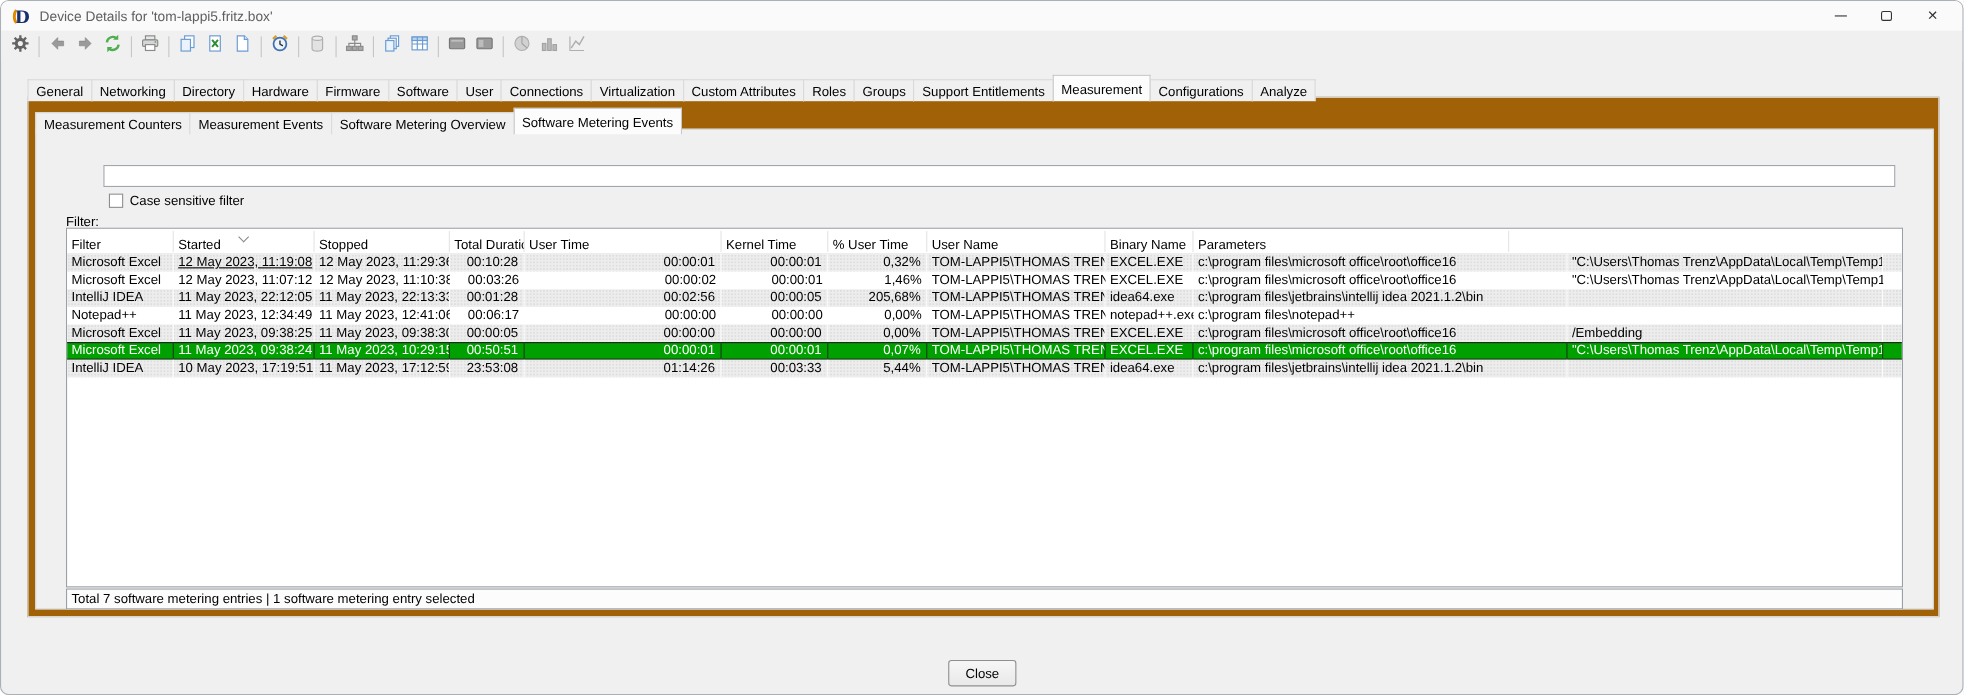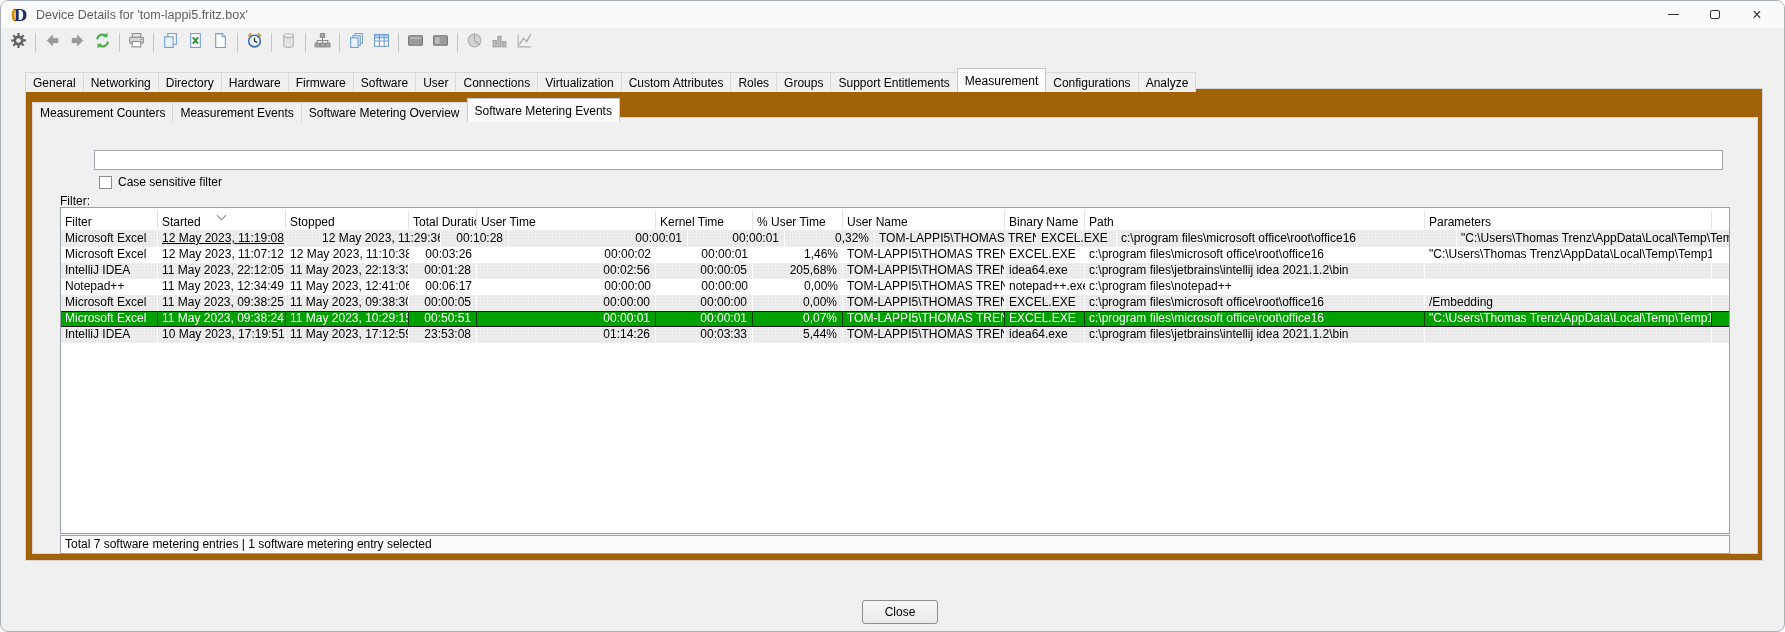--- a/index.html
+++ b/index.html
@@ -52,21 +52,21 @@
   .row.stripe .cell { border-right:1px solid rgba(255,255,255,0.9); }
   .row.selected { background:#00a000; color:#fff; border-top:1px solid #1f1f1f; border-bottom:1px solid #1f1f1f; }
   .row.selected .cell { border-right:1px solid #143d14; line-height:13px; }
   .cell { flex:none; font-size:12px; line-height:15px; white-space:nowrap; overflow:hidden; padding-left:4px; }
   .cell.r { text-align:right; padding-left:0; padding-right:5px; }
 
   
   .statusbar { position:absolute; left:27px; top:417px; width:1670px; height:19px; border:1px solid #9aa0a6; background:#fcfcfc; font-size:12px; line-height:17px; padding-left:4px; white-space:nowrap; overflow:hidden; }
 
   
-  .close-btn { position:absolute; left:861px; top:599px; width:76px; height:24px; border:1px solid #8f8f8f; border-radius:3px; background:linear-gradient(#f6f6f6,#e9e9e9); font-size:12px; font-family:"Liberation Sans", sans-serif; }
+  .close-btn { position:absolute; left:861px; top:599px; width:62px; height:24px; border:1px solid #8f8f8f; border-radius:3px; background:linear-gradient(#f6f6f6,#e9e9e9); font-size:12px; font-family:"Liberation Sans", sans-serif; }
 </style>
 </head>
 <body>
 
 <div class="window">
 
   <div class="titlebar">
     <svg class="app-icon" viewBox="0 0 16 16">
       <text x="3" y="13" font-family="'DejaVu Serif',serif" font-size="14" font-weight="bold" fill="#1b2e6e">D</text>
       <path d="M4.5 3.2c-2.4 1.3-2.4 8.3 0 9.6" stroke="#e08a00" stroke-width="2.4" fill="none"></path>
@@ -253,29 +253,28 @@
         <div class="ghead" id="ghead">
             <div class="hcell" style="width: 97px;">Filter</div>
             <div class="hcell" style="width: 128px;">Started<span class="sort-desc"></span></div>
             <div class="hcell" style="width: 123px;">Stopped</div>
             <div class="hcell" style="width: 68px;">Total Duration</div>
             <div class="hcell" style="width: 179px;">User Time</div>
             <div class="hcell" style="width: 97px;">Kernel Time</div>
             <div class="hcell" style="width: 90px;">% User Time</div>
             <div class="hcell" style="width: 162px;">User Name</div>
             <div class="hcell" style="width: 80px;">Binary Name</div>
-            <div class="hcell" style="width: 340px;">Path</div>
             <div class="hcell" style="width: 287px;">Parameters</div>
             <div class="hcell filler" style="flex: 1 1 0%;"></div>
           </div>
         <div id="gbody">
             <div class="row stripe">
               <div class="cell" style="width: 97px;">Microsoft Excel</div>
               <div class="cell" style="width: 128px; text-decoration: underline;">12 May 2023, 11:19:08</div>
-              <div class="cell" style="width: 123px; margin-left: 32px;">12 May 2023, 11:29:36</div>
+              <div class="cell" style="width: 123px;">12 May 2023, 11:29:36</div>
               <div class="cell r" style="width: 68px;">00:10:28</div>
               <div class="cell r" style="width: 179px;">00:00:01</div>
               <div class="cell r" style="width: 97px;">00:00:01</div>
               <div class="cell r" style="width: 90px;">0,32%</div>
               <div class="cell" style="width: 162px;">TOM-LAPPI5\THOMAS TRENZ</div>
               <div class="cell" style="width: 80px;">EXCEL.EXE</div>
               <div class="cell" style="width: 340px;">c:\program files\microsoft office\root\office16</div>
               <div class="cell" style="width: 287px;">"C:\Users\Thomas Trenz\AppData\Local\Temp\Temp1_10....</div>
             </div>
             <div class="row">

